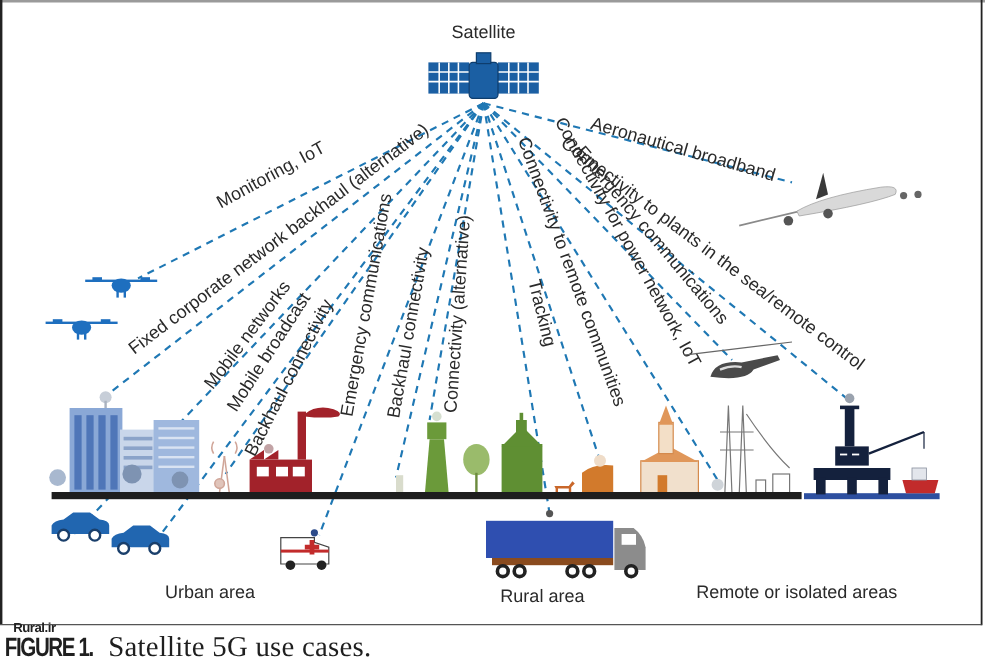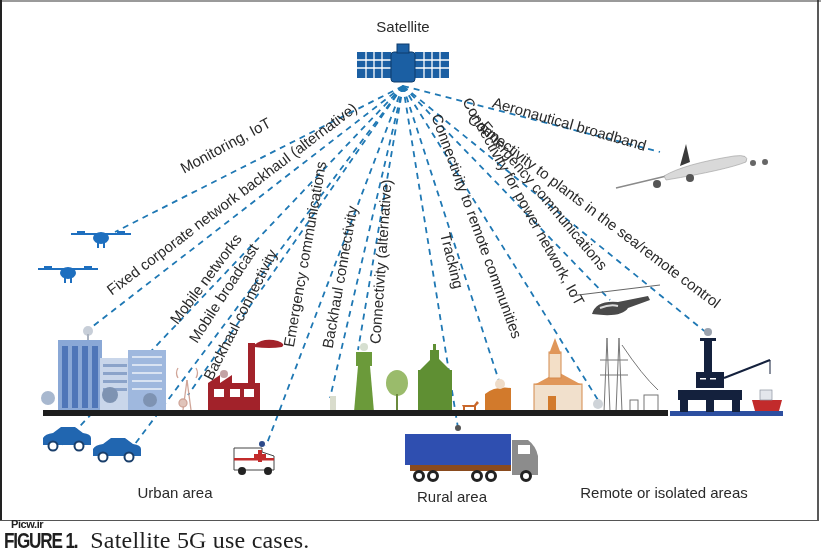--- a/index.html
+++ b/index.html
@@ -262,14 +262,14 @@
         <circle cx="526" cy="476" r="4.5"></circle>
     </g>
     <circle cx="458" cy="428" r="3" fill="#555"></circle>
   </g>
 
   <text class="lbl" x="175" y="498" font-size="15" text-anchor="middle">Urban area</text>
   <text class="lbl" x="452" y="502" font-size="15" text-anchor="middle">Rural area</text>
   <text class="lbl" x="664" y="498" font-size="15" text-anchor="middle">Remote or isolated areas</text>
 </svg>
 
-<div id="watermark">Picw.ir</div>
+<div id="watermark">Rural.ir</div>
 <div id="caption"><span class="fig">FIGURE 1.</span><span> Satellite 5G use cases.</span></div>
 
 </body></html>

